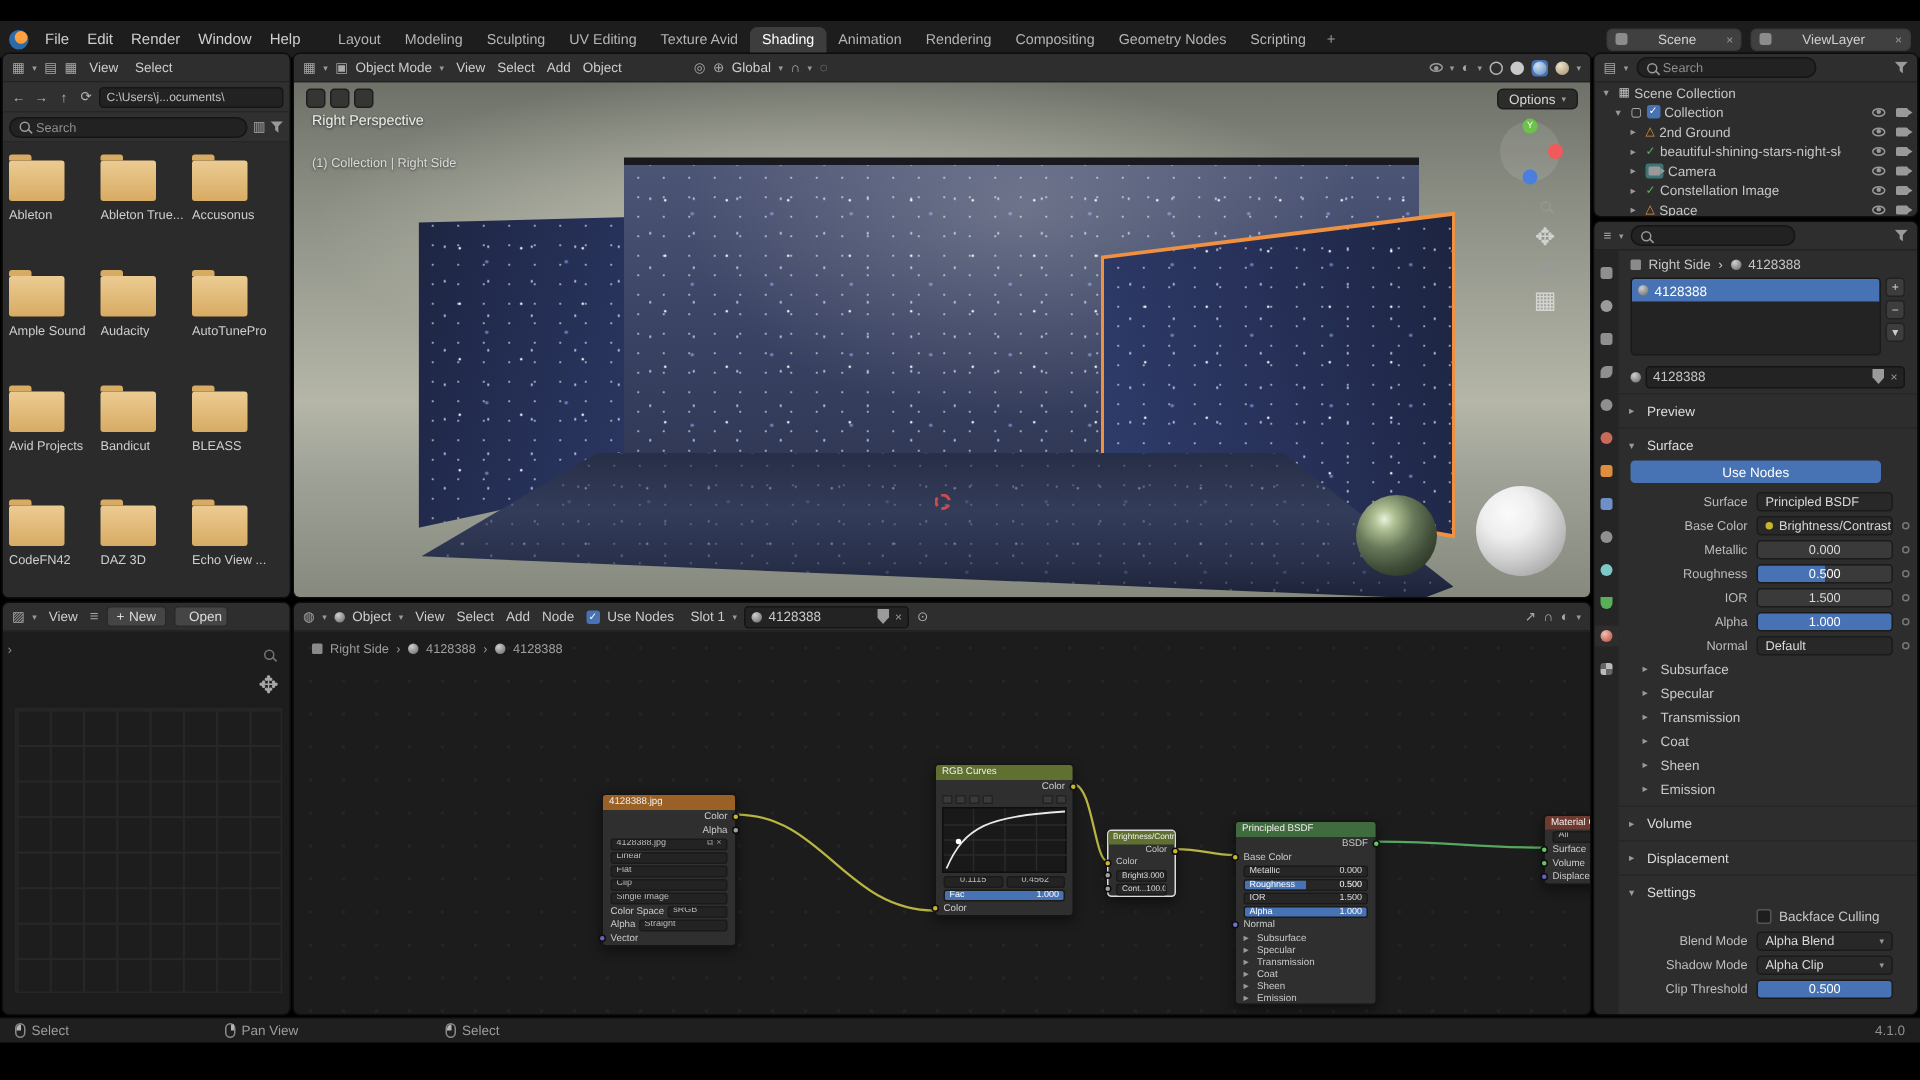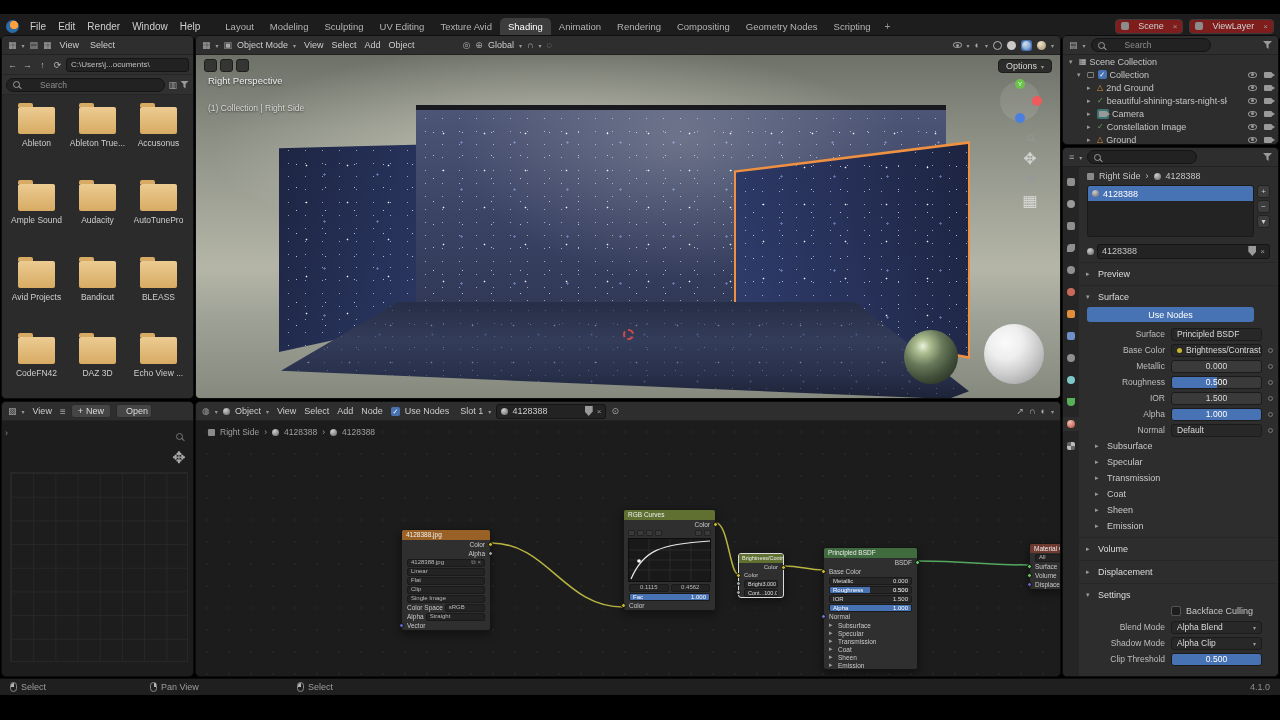--- a/index.html
+++ b/index.html
@@ -8,44 +8,44 @@
 .abs{position:absolute}
 
 .topbar{position:absolute;left:0;top:14px;width:1280px;height:20px;background:#1d1d1d;border-bottom:1px solid #090909;display:flex;align-items:center;font-size:10px;color:#cfcfcf;padding:12px 6px;gap:1px}
 .blogo{width:13px;height:13px;border-radius:50%;background:radial-gradient(circle at 62% 38%,#ff9f3e 0 34%,#2a6ba8 40% 100%);margin-right:4px;flex:none}
 .menu{padding:1px 6px;border-radius:3px}
 .tabs{display:flex;align-items:flex-end;height:20px;margin-left:10px}
 .tab{padding:3px 8px 4px;font-size:9.5px;color:#b4b4b4;border-radius:5px 5px 0 0;white-space:nowrap}
 .tabs div:nth-of-type(6){background:#3d3d3d;color:#fff}
 .tb-add{color:#9a9a9a;padding:0 5px;font-size:10px}
 .tb-right{margin-left:auto;display:flex;gap:6px;align-items:center}
-.selector{display:flex;align-items:center;gap:9px;background:#7f1d1d;border:1px solid #3a3a3a;border-radius:4px;padding:0 5px;height:15px;font-size:9px;color:#cfcfcf}
+.selector{display:flex;align-items:center;gap:20px;background:#404040;border:1px solid #3a3a3a;border-radius:4px;padding:0 5px;height:15px;font-size:9px;color:#cfcfcf}
 .mini-ic{width:8px;height:8px;border-radius:2px;background:#8c8c8c;flex:none}
 .x-ic{color:#9a9a9a;font-size:8px}
 
 .panel{position:absolute;background:#303030;border:1px solid #0d0d0d;border-radius:5px;overflow:hidden}
 .ehdr{height:19px;background:#2e2e2e;border-bottom:1px solid #222;display:flex;align-items:center;gap:5px;padding:0 6px;font-size:9px;color:#cdcdcd;white-space:nowrap}
 .hmenu{padding:0 3px}
 .gicon{color:#a8a8a8;font-size:9px}
 .caret{font-size:6px;color:#999}
 .mag{width:7px;height:7px;border:1px solid #9a9a9a;border-radius:50%;position:relative;flex:none}
 .mag::after{content:"";position:absolute;width:4px;height:1px;background:#9a9a9a;transform:rotate(45deg);right:-3px;bottom:-1px}
 .funnel{width:9px;height:8px;background:#9a9a9a;clip-path:polygon(0 0,100% 0,62% 45%,62% 100%,38% 78%,38% 45%);flex:none}
 .hamb{color:#a8a8a8;font-size:10px}
 .chk{width:9px;height:9px;background:#4772b3;border-radius:2px;color:#fff;font-size:7px;line-height:9px;text-align:center;flex:none}
 .cbe{width:10px;height:10px;background:#1e1e1e;border:1px solid #555;border-radius:2px;flex:none}
 
 .fb{left:1px;top:35px;width:193px;height:364px}
 .fb-nav{height:20px;display:flex;align-items:center;gap:2px;padding:0 4px;background:#303030;border-bottom:1px solid #262626}
 .navbtn{width:13px;height:13px;display:flex;align-items:center;justify-content:center;color:#b5b5b5;font-size:9px;border-radius:2px}
 .pathfield{flex:1;height:14px;background:#222;border:1px solid #151515;border-radius:3px;font-size:8px;color:#c0c0c0;padding:0 4px;line-height:12px;overflow:hidden;white-space:nowrap}
 .fb-search{height:20px;display:flex;align-items:center;gap:3px;padding:0 4px;border-bottom:1px solid #262626}
-.searchfield{flex:1;height:14px;background:#222;border:1px solid #151515;border-radius:7px;display:flex;align-items:center;gap:20px;padding:0 6px;color:#8f8f8f;font-size:8.5px}
+.searchfield{flex:1;height:14px;background:#222;border:1px solid #151515;border-radius:7px;display:flex;align-items:center;gap:4px;padding:0 6px;color:#8f8f8f;font-size:8.5px}
 .fb-grid{display:grid;grid-template-columns:repeat(3,1fr);padding:8px 4px 0;row-gap:12px;background:#2b2b2b;height:303px}
-.folder{display:flex;flex-direction:column;align-items:center;gap:4px}
+.folder{display:flex;flex-direction:column;gap:4px}
 .ficon{width:37px;height:27px;background:linear-gradient(#eccb92,#d7ab63);border-radius:2px;position:relative;margin-top:4px}
 .ficon::before{content:"";position:absolute;top:-4px;left:0;width:15px;height:4px;background:#d7ab63;border-radius:2px 2px 0 0}
 .flabel{font-size:8.5px;color:#cfcfcf;max-width:58px;white-space:nowrap;overflow:hidden}
 
 .vp{left:195px;top:35px;width:866px;height:364px}
 .vp-canvas{position:absolute;left:0;top:19px;right:0;bottom:0;overflow:hidden;background:radial-gradient(ellipse 62% 48% at 42% 28%,rgba(242,242,226,.5),rgba(242,242,226,0) 65%),linear-gradient(180deg,#6e7168 0%,#8a8d82 22%,#a2a598 45%,#b5b6a7 62%,#9ca095 78%,#868a7e 100%)}
 .screenp{position:absolute}
 .stars::before{content:"";position:absolute;inset:0;background-image:radial-gradient(circle,rgba(255,255,255,.95) 0 .7px,transparent 1.1px),radial-gradient(circle,rgba(200,218,255,.85) 0 .6px,transparent 1px),radial-gradient(circle,rgba(255,255,255,.55) 0 .5px,transparent .9px),radial-gradient(circle,rgba(150,185,255,.55) 0 .9px,transparent 1.4px);background-size:41px 37px,29px 23px,17px 13px,53px 47px;background-position:7px 5px,3px 11px,1px 2px,19px 9px}
 .scr-c{left:220px;top:50px;width:530px;height:200px;background:linear-gradient(180deg,#4d5576 0%,#454d6e 25%,#3b4365 55%,#313957 100%);border-top:5px solid #191a20}
 .scr-c::after{content:"";position:absolute;inset:0;background:radial-gradient(ellipse at 50% 15%,rgba(255,255,238,.20),transparent 60%)}
@@ -701,21 +701,21 @@
       <span class="oi" style="color:#58b058">✓</span>
       <span>Constellation Image</span>
       <span class="sp">
           <span class="eye"></span>
           <span class="camic"></span>
         </span>
     </div>
     <div class="orow" style="padding-left:24px">
       <span class="exp">▸</span>
       <span class="oi" style="color:#e08e3c">△</span>
-      <span>Ground</span>
+      <span>Space</span>
       <span class="sp">
           <span class="eye"></span>
           <span class="camic"></span>
         </span>
     </div>
   </div>
 
   <div class="panel pr">
     <div class="ehdr">
       <span class="gicon">≡</span>

